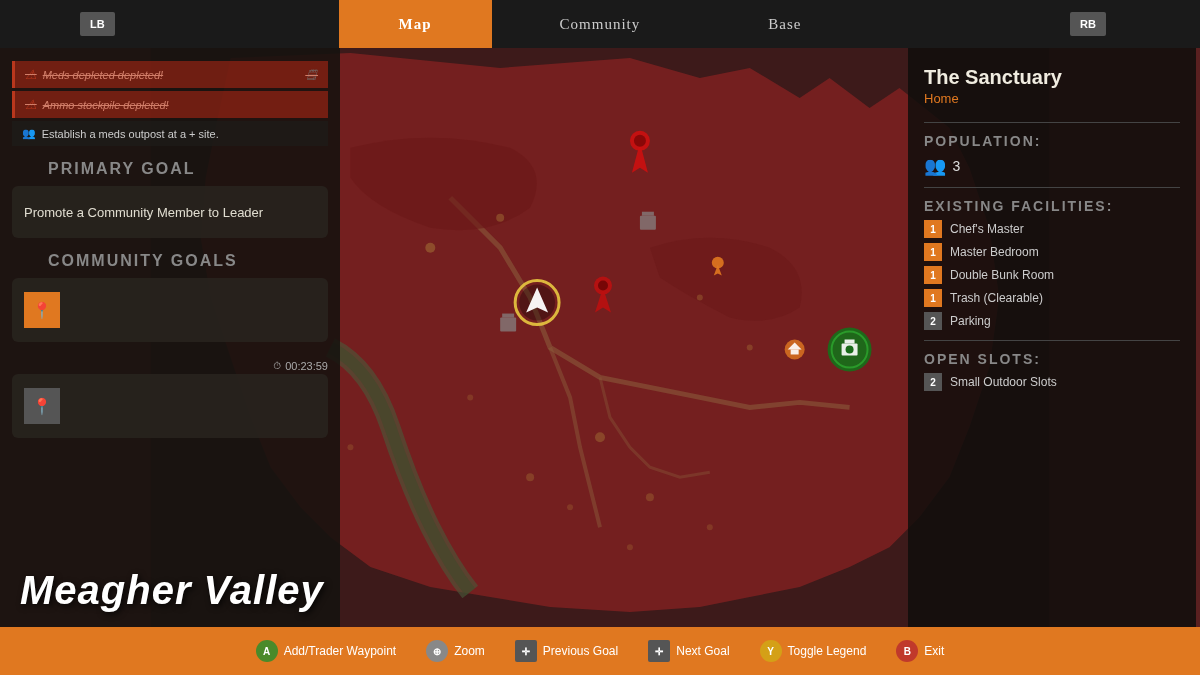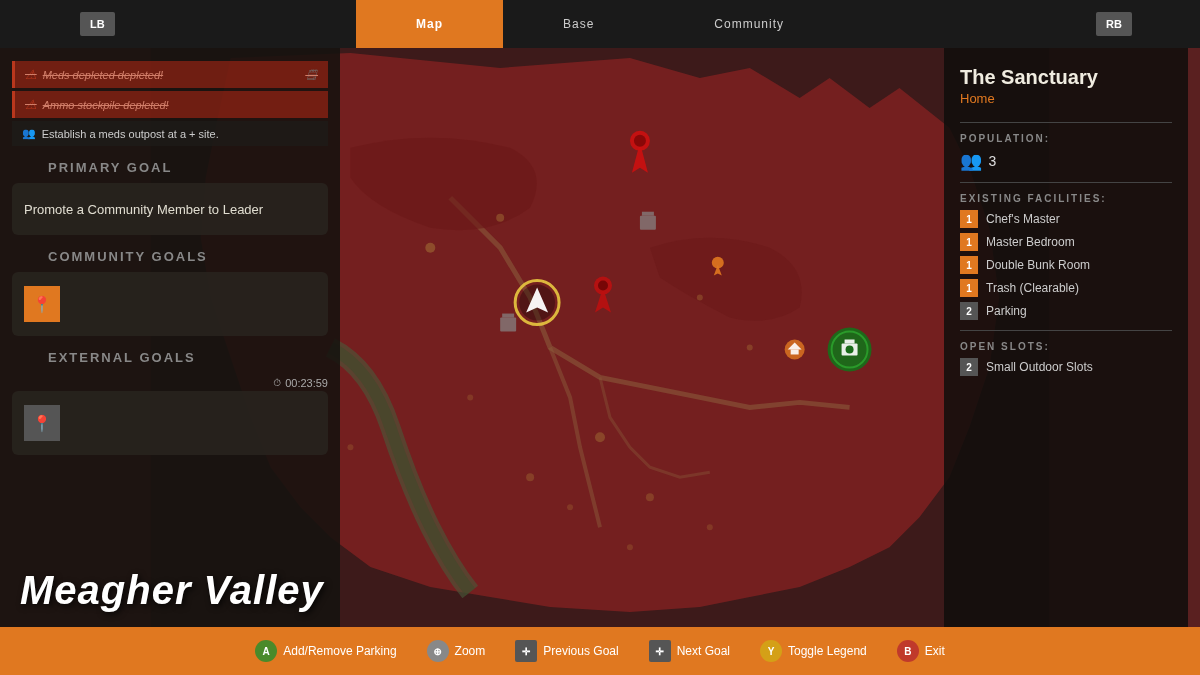--- a/index.html
+++ b/index.html
@@ -14,53 +14,54 @@
 
     
     #top-nav {
       position: absolute;
       top: 0; left: 0; right: 0;
       height: 48px;
       background: #1a1a1a;
       display: flex;
       align-items: center;
       justify-content: center;
-      gap: 0;
+      gap: 8px;
       z-index: 100;
     }
     .nav-tab {
       padding: 0 60px;
       height: 48px;
       display: flex;
       align-items: center;
       color: #ccc;
-      font-size: 12px;
+      font-size: 15px;
       letter-spacing: 1px;
       cursor: pointer;
       position: relative;
+      font-family: Liberation Serif, serif;
     }
     .nav-tab.active {
       background: #e07820;
       color: #fff;
       font-weight: bold;
     }
     .nav-button {
       position: absolute;
       height: 24px;
       padding: 0 10px;
       background: #555;
       color: #fff;
       font-size: 11px;
       font-weight: bold;
       display: flex;
       align-items: center;
       border-radius: 2px;
     }
     .nav-button.left { left: 80px; }
-    .nav-button.right { right: 68px; }
+    .nav-button.right { right: 94px; }
 
     
     #map-area {
       position: absolute;
       top: 48px;
       left: 0; right: 0;
       bottom: 48px;
       background: #5a2020;
       overflow: hidden;
     }
@@ -106,21 +107,21 @@
       display: flex;
       align-items: center;
       gap: 6px;
     }
 
     
     .goal-section {
       margin: 14px 12px 0;
     }
     .goal-section-title {
-      font-size: 13px;
+      font-size: 16px;
       letter-spacing: 2px;
       color: #888;
       margin-bottom: 8px;
       font-weight: bold;
       padding-left: 36px;
     }
     .goal-item {
       background: rgba(40, 36, 30, 0.9);
       padding: 14px 12px;
       margin-bottom: 4px;
@@ -169,22 +170,22 @@
       padding: 4px 0 2px;
       color: #aaa;
       font-size: 11px;
       gap: 4px;
     }
 
     
     #right-panel {
       position: absolute;
       top: 48px;
-      right: 12px;
-      width: 244px;
+      right: 4px;
+      width: 288px;
       bottom: 48px;
       background: rgba(15, 14, 12, 0.85);
       z-index: 10;
       padding: 18px 16px;
     }
     .sanctuary-name {
       font-size: 20px;
       font-weight: bold;
       color: #f0ece0;
       margin-bottom: 2px;
@@ -193,21 +194,21 @@
       color: #e07820;
       font-size: 13px;
       margin-bottom: 16px;
     }
     .info-divider {
       border: none;
       border-top: 1px solid #444;
       margin: 10px 0;
     }
     .info-label {
-      font-size: 10px;
+      font-size: 14px;
       letter-spacing: 2px;
       color: #888;
       margin-bottom: 6px;
       font-weight: bold;
     }
     .population-row {
       display: flex;
       align-items: center;
       gap: 6px;
       color: #ddd;
@@ -307,24 +308,24 @@
 </head>
 <body>
 
 <div id="top-nav">
   <div class="nav-button left">LB</div>
 
   <div class="nav-tab active">
     <span>Map</span>
   </div>
   <div class="nav-tab">
+    <span>Community</span>
+  </div>
+  <div class="nav-tab">
     <span>Base</span>
-  </div>
-  <div class="nav-tab">
-    <span>Community</span>
   </div>
 
   <div class="nav-button right">RB</div>
 </div>
 
 <div id="map-area">
   <svg id="map-svg" viewBox="0 0 900 580" xmlns="http://www.w3.org/2000/svg">
 
     <rect width="900" height="580" fill="#3d1a1a"></rect>
 
@@ -415,21 +416,20 @@
   <div class="goal-section">
     <div class="goal-section-title">COMMUNITY GOALS</div>
     <div class="goal-item">
       <div class="goal-pin-btn">
         <span class="pin-icon">📍</span>
       </div>
     </div>
   </div>
 
   <div class="goal-section">
-    <div class="goal-section-title">EXTERNAL GOALS</div>
     <div class="timer-row">
       <span style="font-size:10px;">⏱</span>
       <span>00:23:59</span>
     </div>
     <div class="goal-item">
       <div class="goal-pin-btn-grey">
         <span class="pin-icon" style="color:#bbb;">📍</span>
       </div>
     </div>
   </div>
@@ -481,21 +481,21 @@
   </div>
 </div>
 
 <div id="map-location">
   <div class="location-name">Meagher Valley</div>
 </div>
 
 <div id="bottom-bar">
   <div class="bottom-action">
     <div class="bottom-btn" style="background:#4a8a2a; color:#fff;">A</div>
-    <span>Add/Remove Parking</span>
+    <span>Add/Trader Waypoint</span>
   </div>
   <div class="bottom-action">
     <div class="bottom-btn" style="background:#888; color:#fff; border-radius:50%;">⊕</div>
     <span>Zoom</span>
   </div>
   <div class="bottom-action">
     <div class="bottom-btn" style="background:#555; color:#fff; border-radius:2px;">✛</div>
     <span>Previous Goal</span>
   </div>
   <div class="bottom-action">

